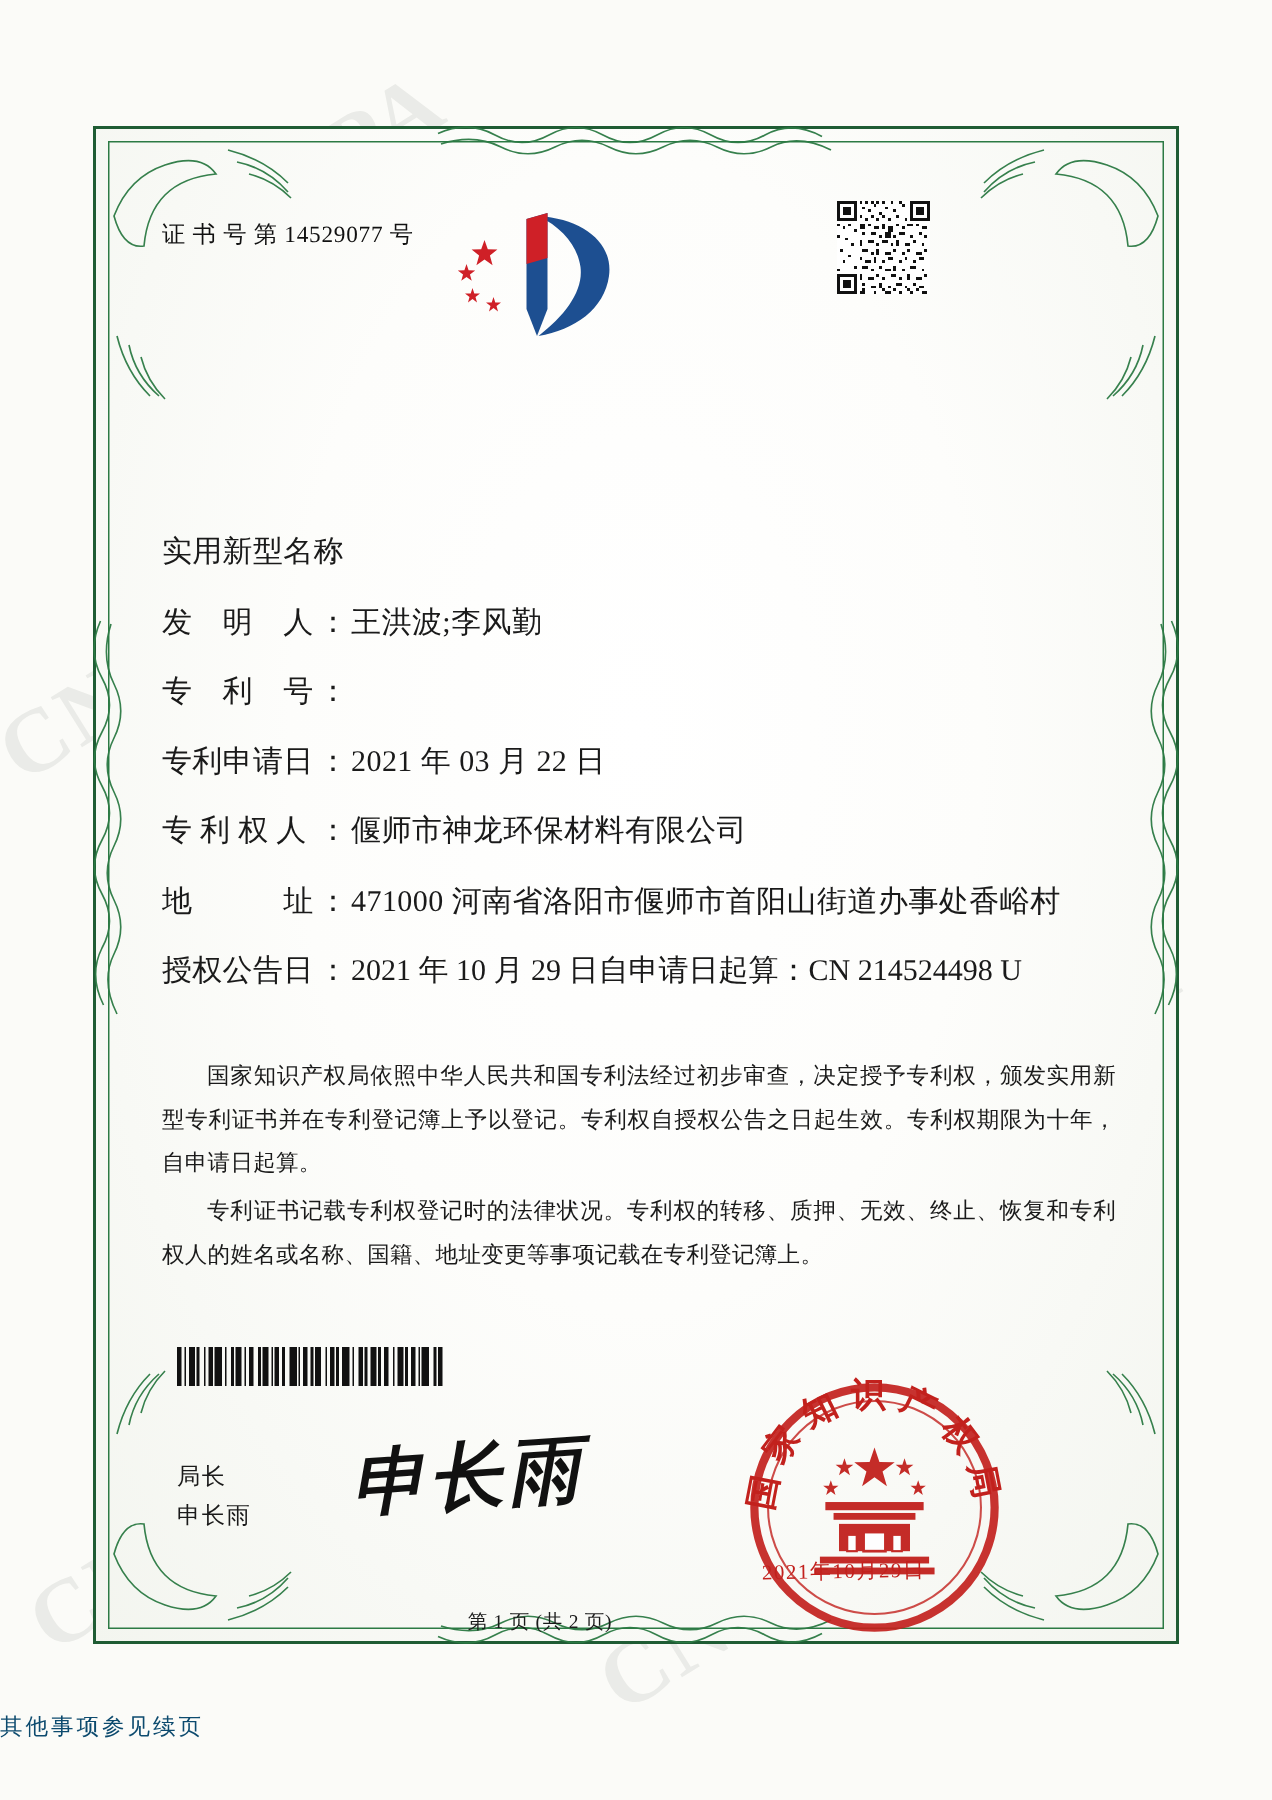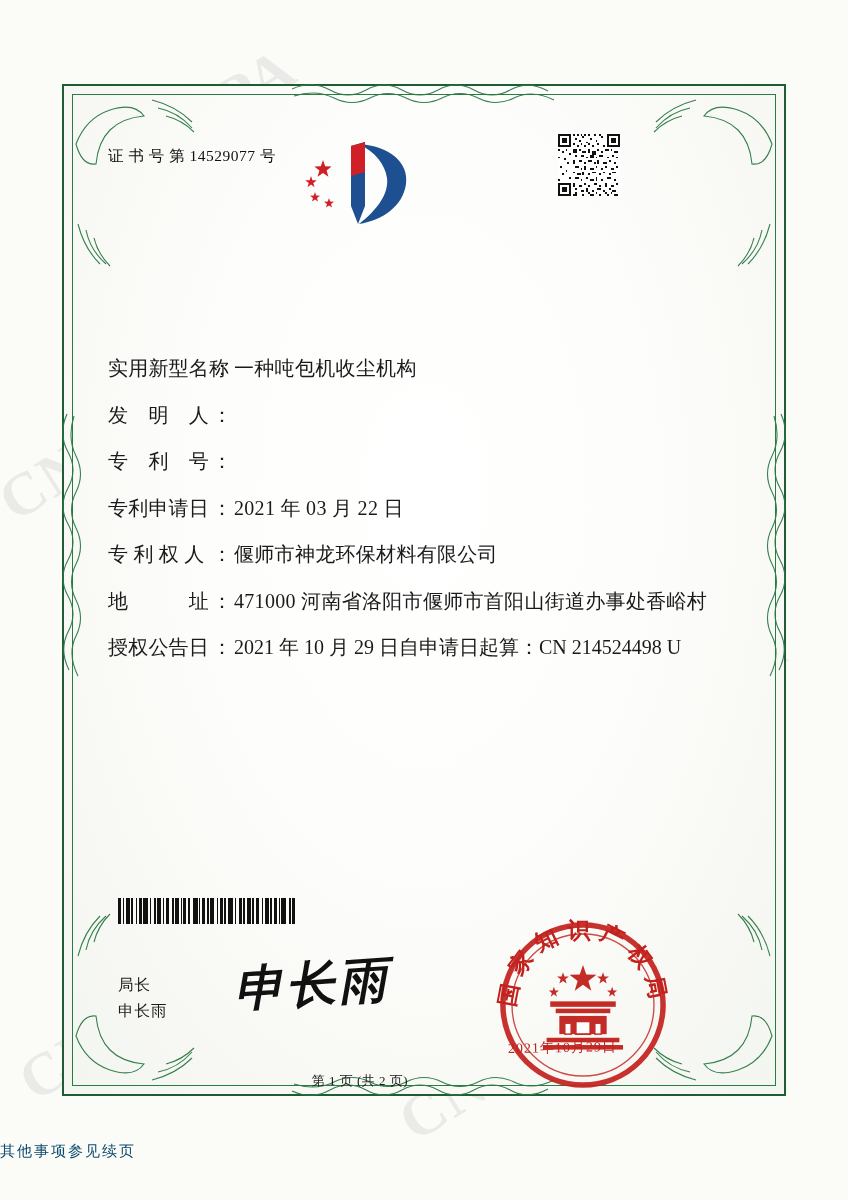--- a/index.html
+++ b/index.html
@@ -342,26 +342,26 @@
         <polygon points="44,62 45.2,65.6 49,65.7 46,68 47,71.6 44,69.4 41,71.6 42,68 39,65.7 42.8,65.6"></polygon>
       </g>
     </svg>
 
 
     <div class="fields">
 
       <div class="field-row">
         <span class="field-label">实用新型名称</span>
         <span class="field-colon">：</span>
-        <span class="field-value">一种吨包机收尘机构</span>
       </div>
 
       <div class="field-row">
         <span class="field-label">发　明　人</span>
         <span class="field-colon">：</span>
+        <span class="field-value">王洪波;李风勤</span>
       </div>
 
       <div class="field-row">
         <span class="field-label">专　利　号</span>
         <span class="field-colon">：</span>
       </div>
 
       <div class="field-row">
         <span class="field-label">专利申请日</span>
         <span class="field-colon">：</span>
@@ -386,20 +386,24 @@
         <span class="inline-pair">
           <span>2021 年 10 月 29 日</span>
           <span class="field-value2-label">自申请日起算</span>
           <span>：</span>
           <span>CN 214524498 U</span>
         </span>
       </div>
 
     </div>
 
+    <div class="paragraphs">
+      <p>国家知识产权局依照中华人民共和国专利法经过初步审查，决定授予专利权，颁发实用新型专利证书并在专利登记簿上予以登记。专利权自授权公告之日起生效。专利权期限为十年，自申请日起算。</p>
+      <p>专利证书记载专利权登记时的法律状况。专利权的转移、质押、无效、终止、恢复和专利权人的姓名或名称、国籍、地址变更等事项记载在专利登记簿上。</p>
+    </div>
 
     <div class="barcode">
       <i style="width:3px"></i>
         <i style="width:2px;background:transparent"></i>
       <i style="width:1px"></i>
         <i style="width:2px;background:transparent"></i>
       <i style="width:4px"></i>
         <i style="width:1px;background:transparent"></i>
       <i style="width:2px"></i>
         <i style="width:3px;background:transparent"></i>

